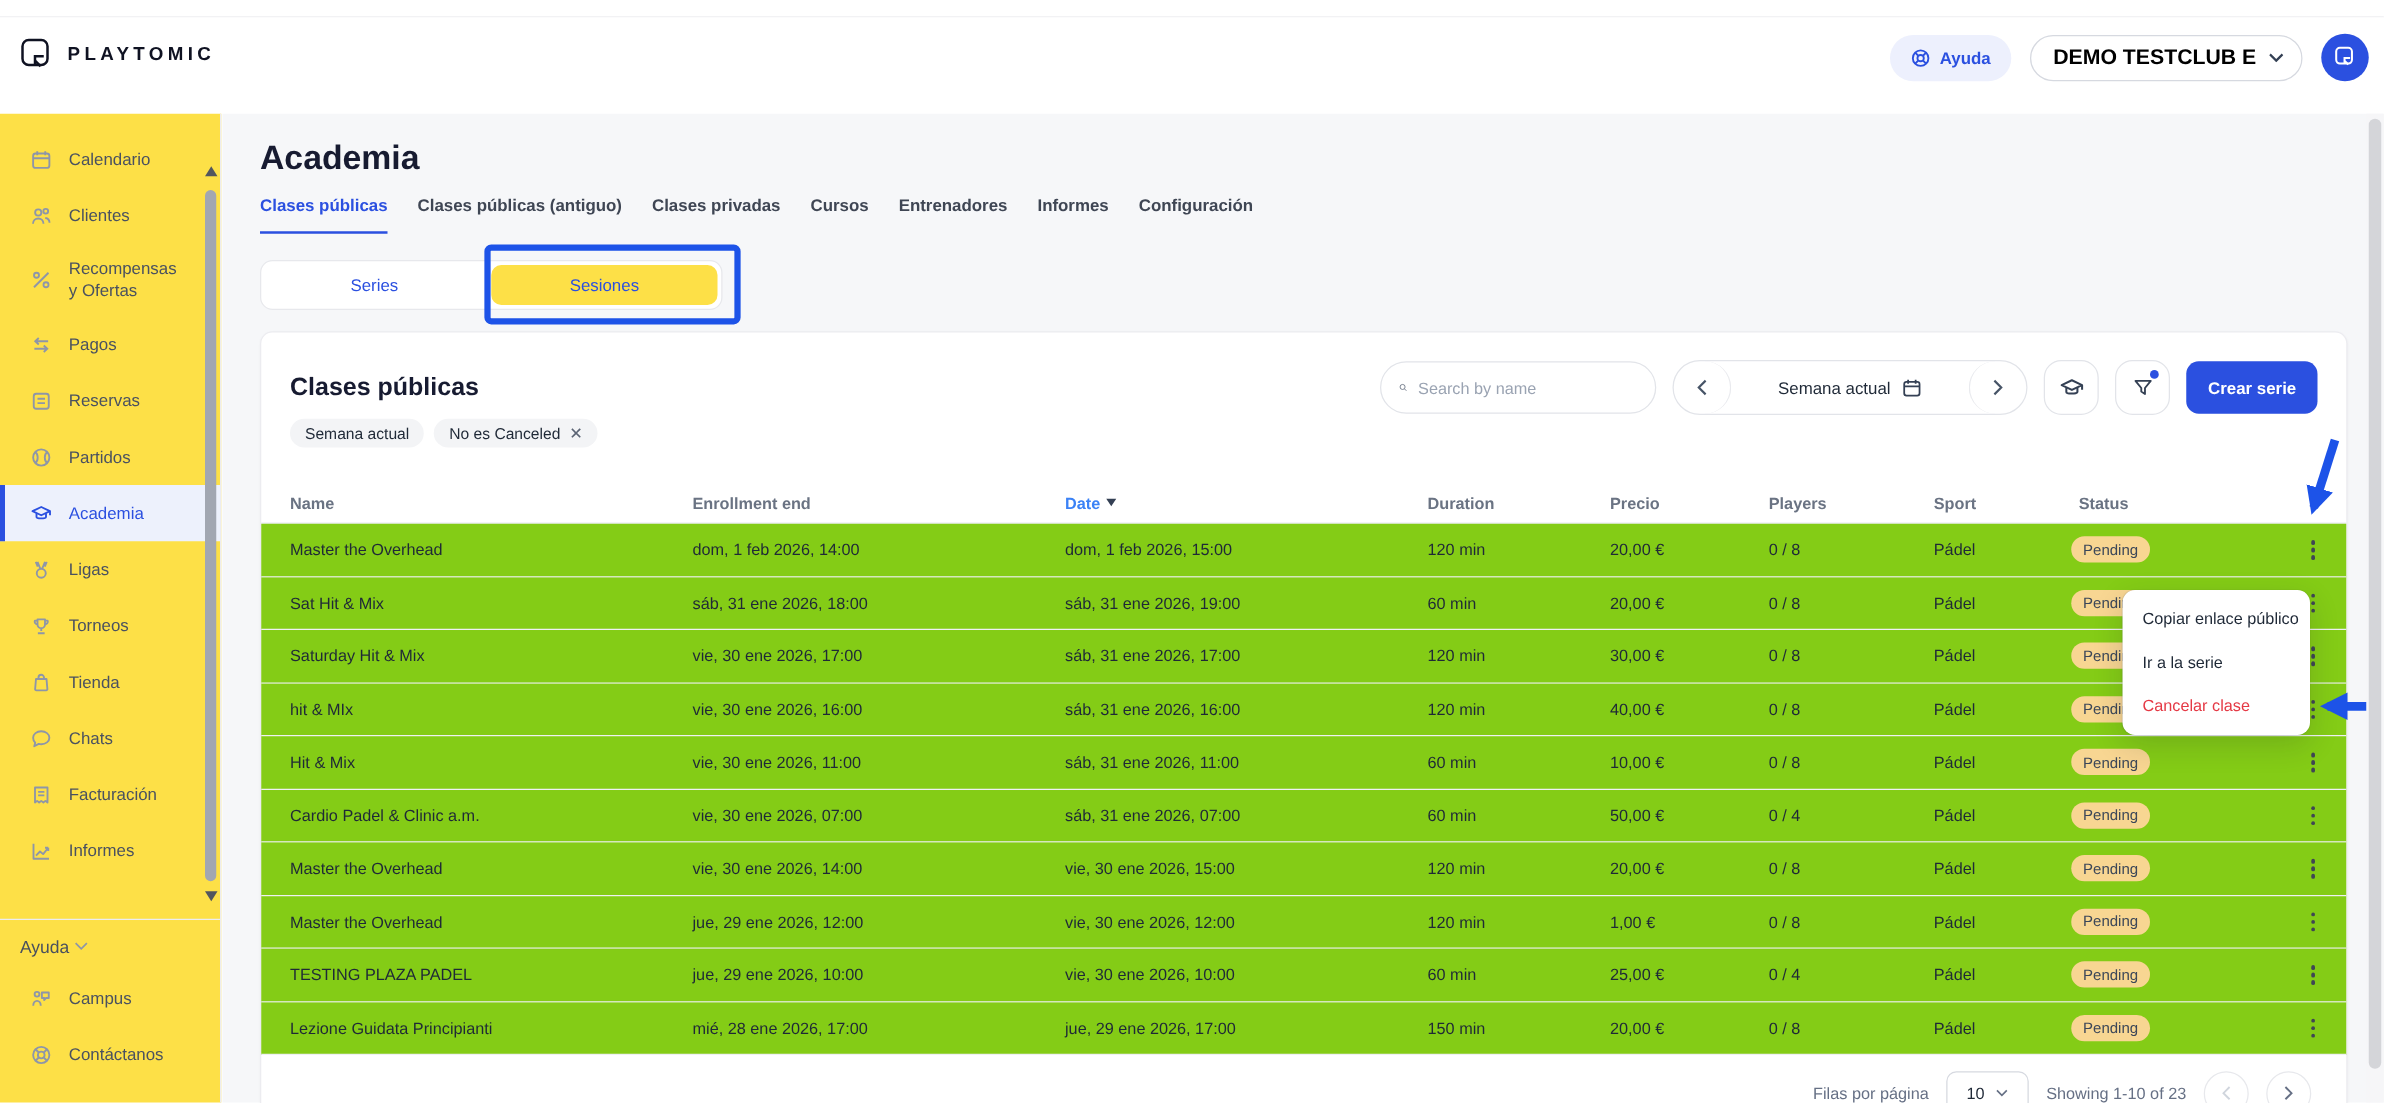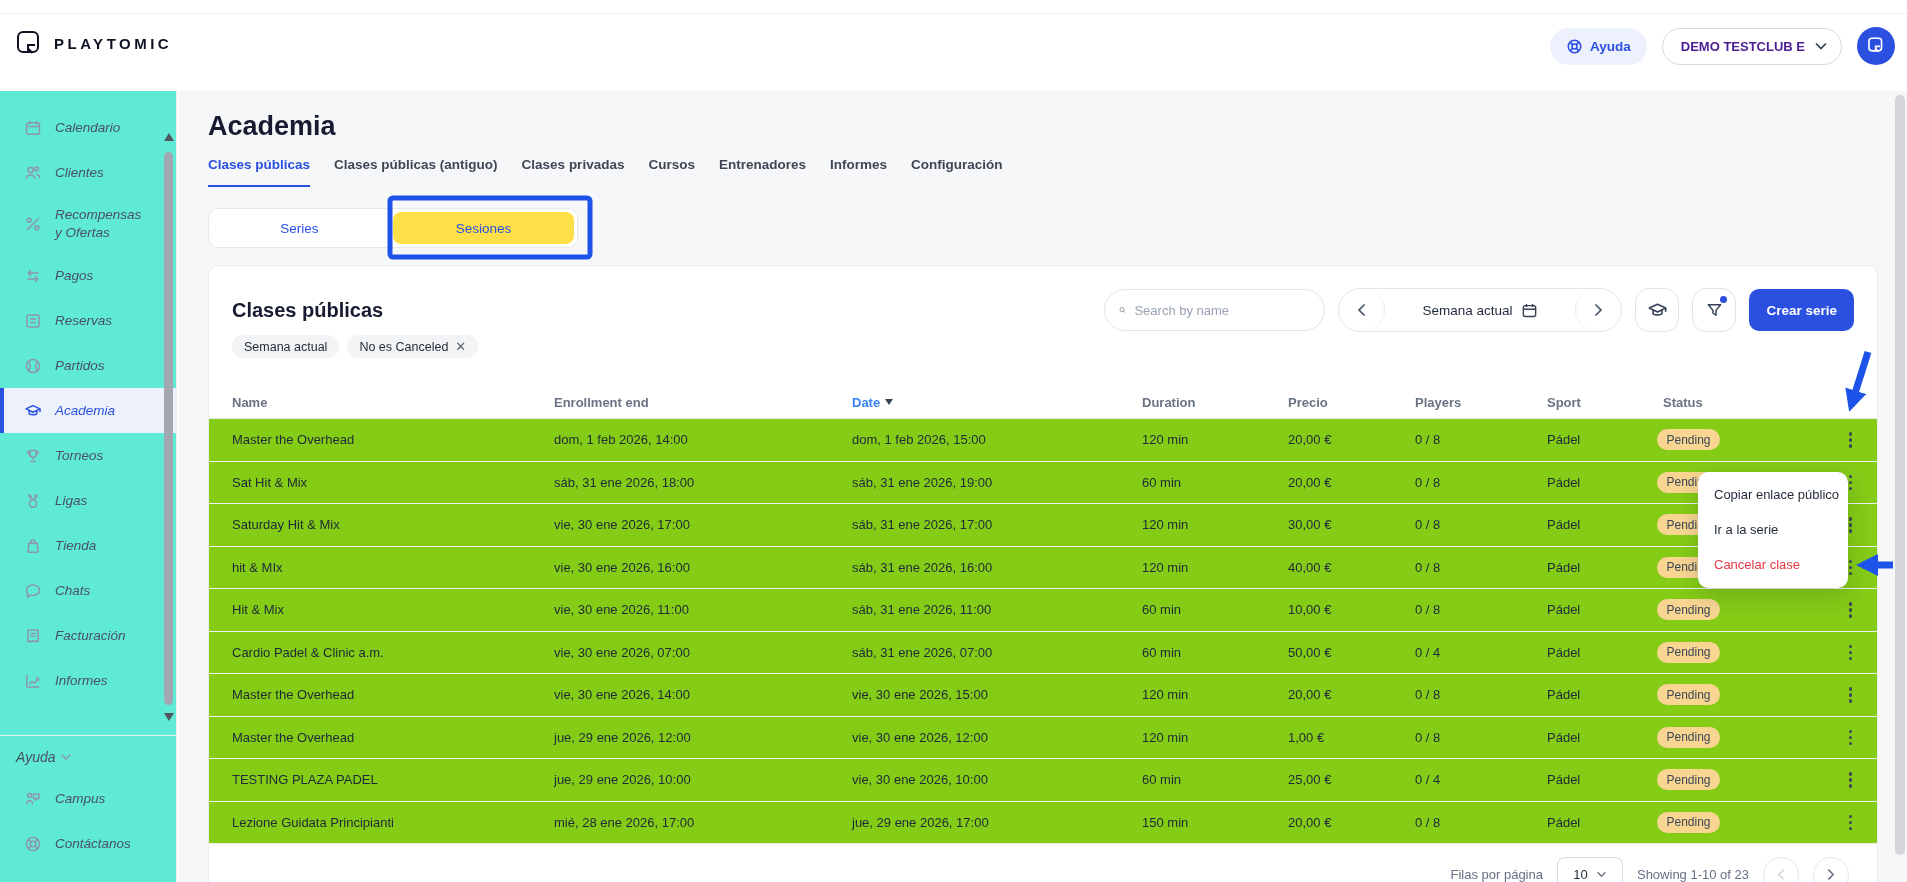--- a/index.html
+++ b/index.html
@@ -8,25 +8,25 @@
   .hairline { position:absolute; top:13px; left:0; right:0; height:1px; background:#eeeef1; }
 
   
   .topbar { position:absolute; top:14px; left:0; right:0; height:77px; background:#fff; }
   .brand { position:absolute; left:16px; top:16px; display:flex; align-items:center; gap:11px; }
   .brand-word { font-size:15px; font-weight:700; letter-spacing:3.5px; color:#0f1222; }
   .top-right { position:absolute; right:12px; top:13px; display:flex; align-items:center; gap:15px; }
   .help-pill { height:37px; padding:0 16px; border-radius:19px; background:#edf0fd; color:#2b50e0;
     font-size:13.5px; font-weight:700; display:flex; align-items:center; gap:7px; cursor:pointer; }
   .club-pill { height:37px; padding:0 14px 0 18px; border-radius:19px; border:1px solid #d6d9e0;
-    background:#fff; font-size:13px; font-weight:700; color:#4c1d95; display:flex; align-items:center; gap:10px; cursor:pointer; }
+    background:#fff; font-size:17px; font-weight:700; color:#000000; display:flex; align-items:center; gap:10px; cursor:pointer; }
   .avatar { width:38px; height:38px; border-radius:50%; background:#2b50e0; display:flex; align-items:center; justify-content:center; }
 
   
-  .sidebar { position:absolute; top:91px; left:0; width:177px; bottom:0; background:#5eead4; border-right:1px solid #ececf0;font-style:italic; }
+  .sidebar { position:absolute; top:91px; left:0; width:177px; bottom:0; background:#fde047; border-right:1px solid #ececf0; }
   .nav-scroll { position:absolute; top:0; left:0; right:0; height:644px; overflow:hidden; padding-top:14px; }
   .nav-item { height:45px; display:flex; align-items:center; gap:13px; padding-left:24px;
     font-size:13.5px; color:#4a5160; cursor:pointer; position:relative; }
   .nav-item .nicon { width:18px; height:18px; color:#8e96a8; flex:0 0 18px; }
   .nav-item.two-line { height:58px; }
   .nav-item.two-line .nlabel { width:92px; line-height:1.35; }
   .nav-item.active { background:#edf1fc; color:#2b50e0; }
   .nav-item.active .nicon { color:#2b50e0; }
   .nav-item.active::before { content:""; position:absolute; left:0; top:0; bottom:0; width:4px; background:#2b50e0; }
   .sb-scroll { position:absolute; right:1px; top:30px; width:12px; }
@@ -197,36 +197,36 @@
           <g fill="none" stroke="currentColor" stroke-width="1.5" stroke-linejoin="round">
             <path d="M9 3.6 L16 6.9 9 10.2 2 6.9 z"></path>
             <path d="M5.2 8.5 v3.1 c0 1.5 7.6 1.5 7.6 0 V8.5"></path>
             <path d="M16 6.9 v3.2"></path>
           </g>
         </svg>
       <span class="nlabel">Academia</span>
     </div>
     <div class="nav-item">
       <svg class="nicon" viewBox="0 0 18 18">
+          <g fill="none" stroke="currentColor" stroke-width="1.5">
+            <circle cx="9" cy="11.6" r="3.6"></circle>
+            <path d="M6 2.5 l2.3 5.5 M12 2.5 L9.7 8 M4.6 2.5 l1.6 3.8 M13.4 2.5 l-1.6 3.8"></path>
+          </g>
+        </svg>
+      <span class="nlabel">Ligas</span>
+    </div>
+    <div class="nav-item">
+      <svg class="nicon" viewBox="0 0 18 18">
           <g fill="none" stroke="currentColor" stroke-width="1.5" stroke-linejoin="round">
             <path d="M6 3.5 h6 v4 a3 3 0 0 1 -6 0 z"></path>
             <path d="M6 4.5 H3.9 a2.1 2.1 0 0 0 2.2 2.9 M12 4.5 h2.1 a2.1 2.1 0 0 1 -2.2 2.9"></path>
             <path d="M9 10.5 v2.2 M6.3 14.6 h5.4"></path>
           </g>
         </svg>
       <span class="nlabel">Torneos</span>
-    </div>
-    <div class="nav-item">
-      <svg class="nicon" viewBox="0 0 18 18">
-          <g fill="none" stroke="currentColor" stroke-width="1.5">
-            <circle cx="9" cy="11.6" r="3.6"></circle>
-            <path d="M6 2.5 l2.3 5.5 M12 2.5 L9.7 8 M4.6 2.5 l1.6 3.8 M13.4 2.5 l-1.6 3.8"></path>
-          </g>
-        </svg>
-      <span class="nlabel">Ligas</span>
     </div>
     <div class="nav-item">
       <svg class="nicon" viewBox="0 0 18 18">
           <g fill="none" stroke="currentColor" stroke-width="1.5" stroke-linejoin="round">
             <path d="M4.8 6.2 h8.4 l.7 8 a1 1 0 0 1 -1 1.1 H5.1 a1 1 0 0 1 -1 -1.1 z"></path>
             <path d="M6.8 6.2 V5 a2.2 2.2 0 0 1 4.4 0 v1.2"></path>
           </g>
         </svg>
       <span class="nlabel">Tienda</span>
     </div>

